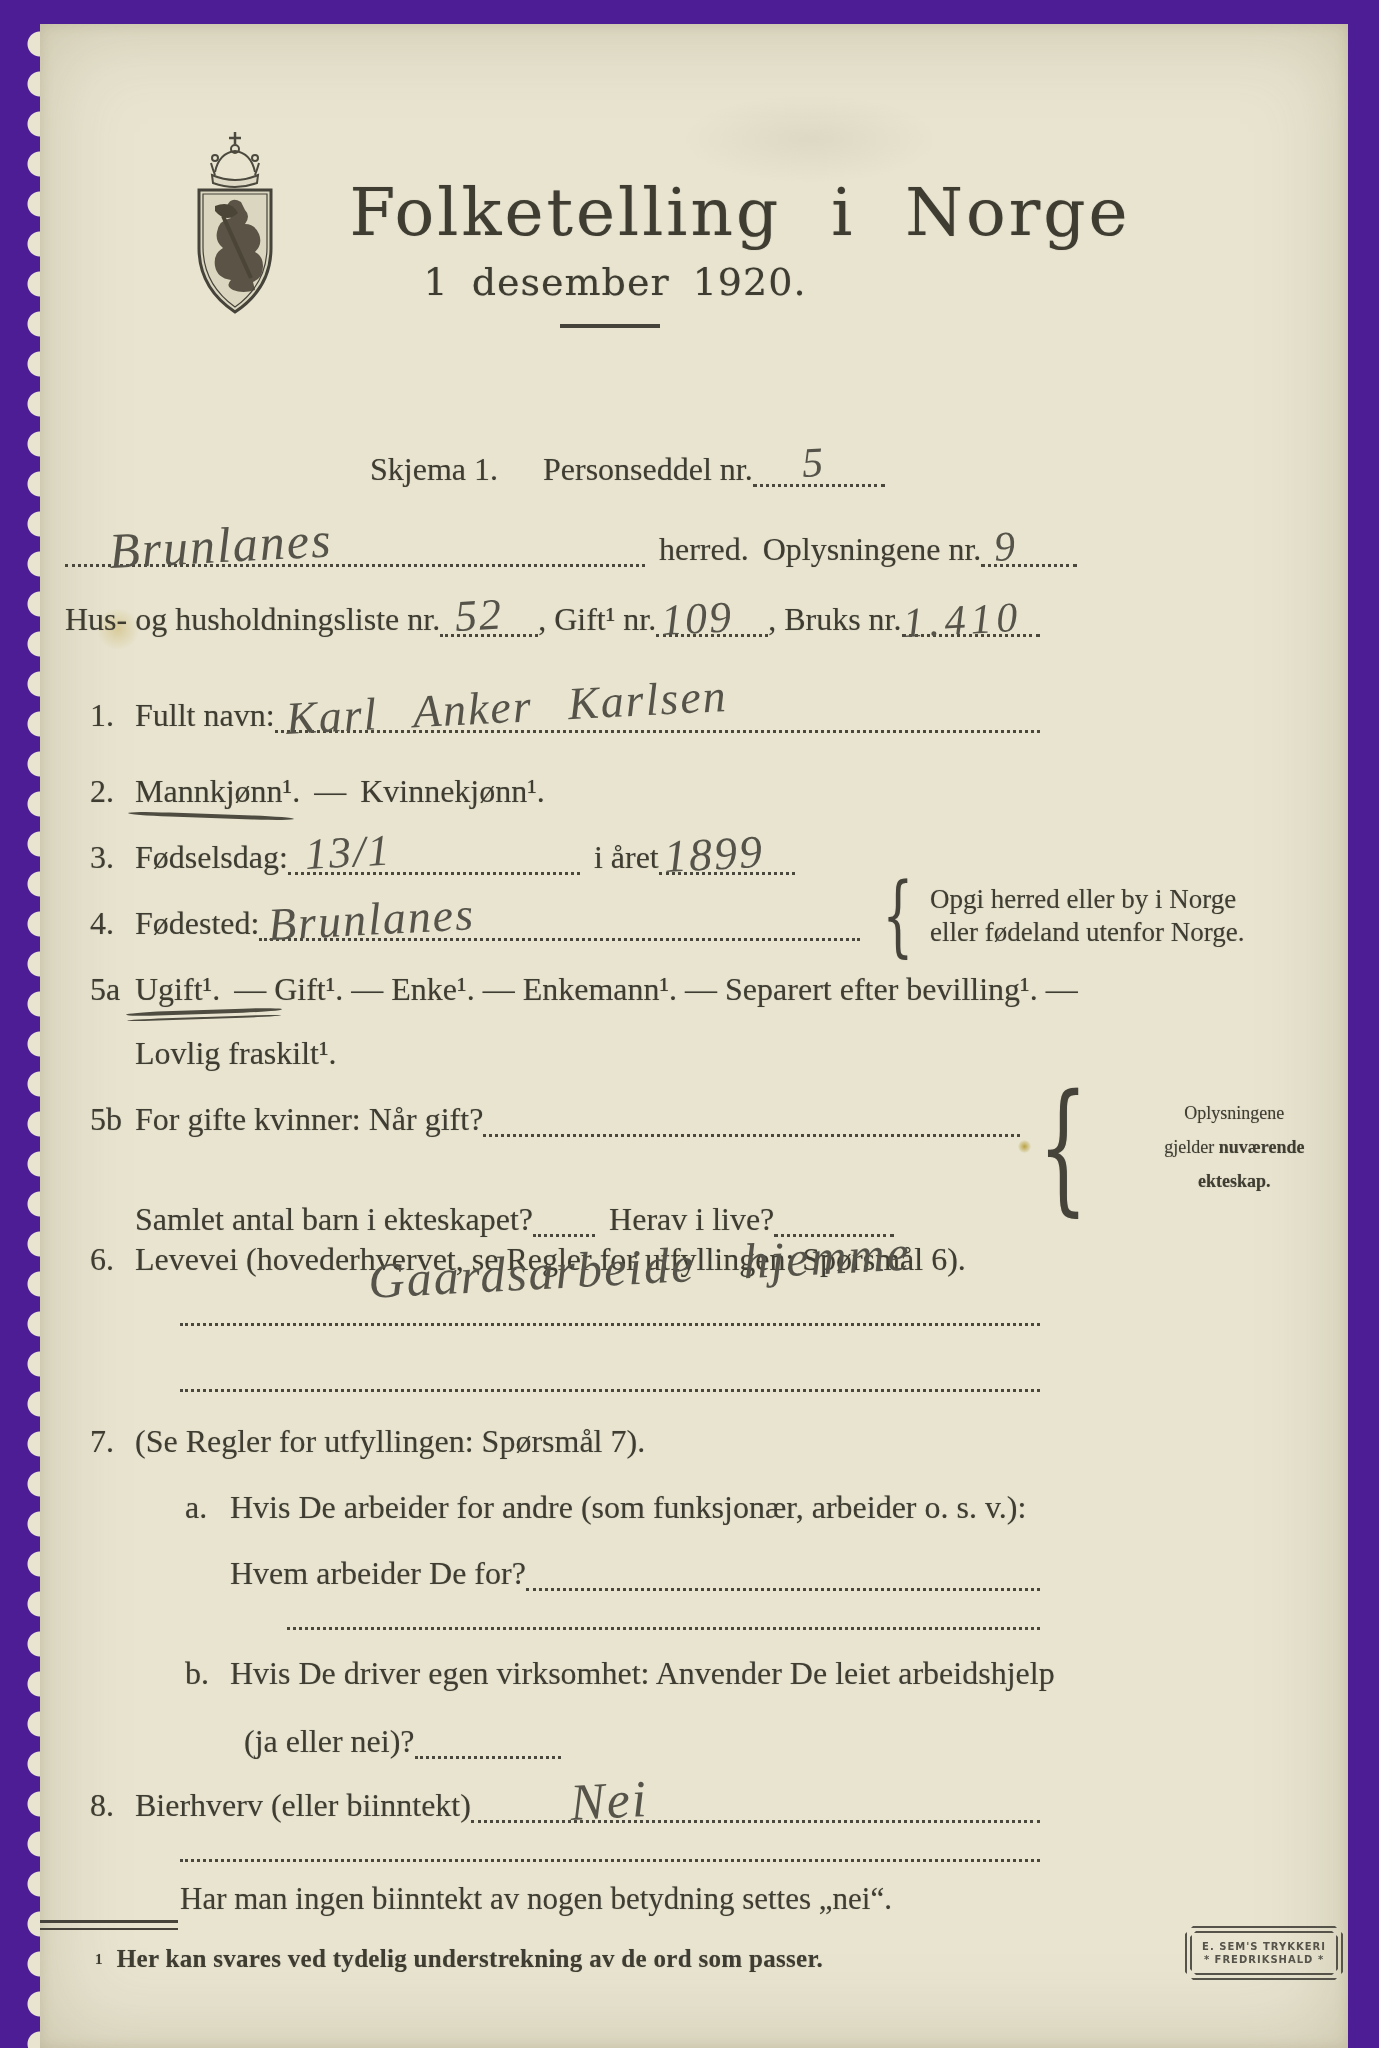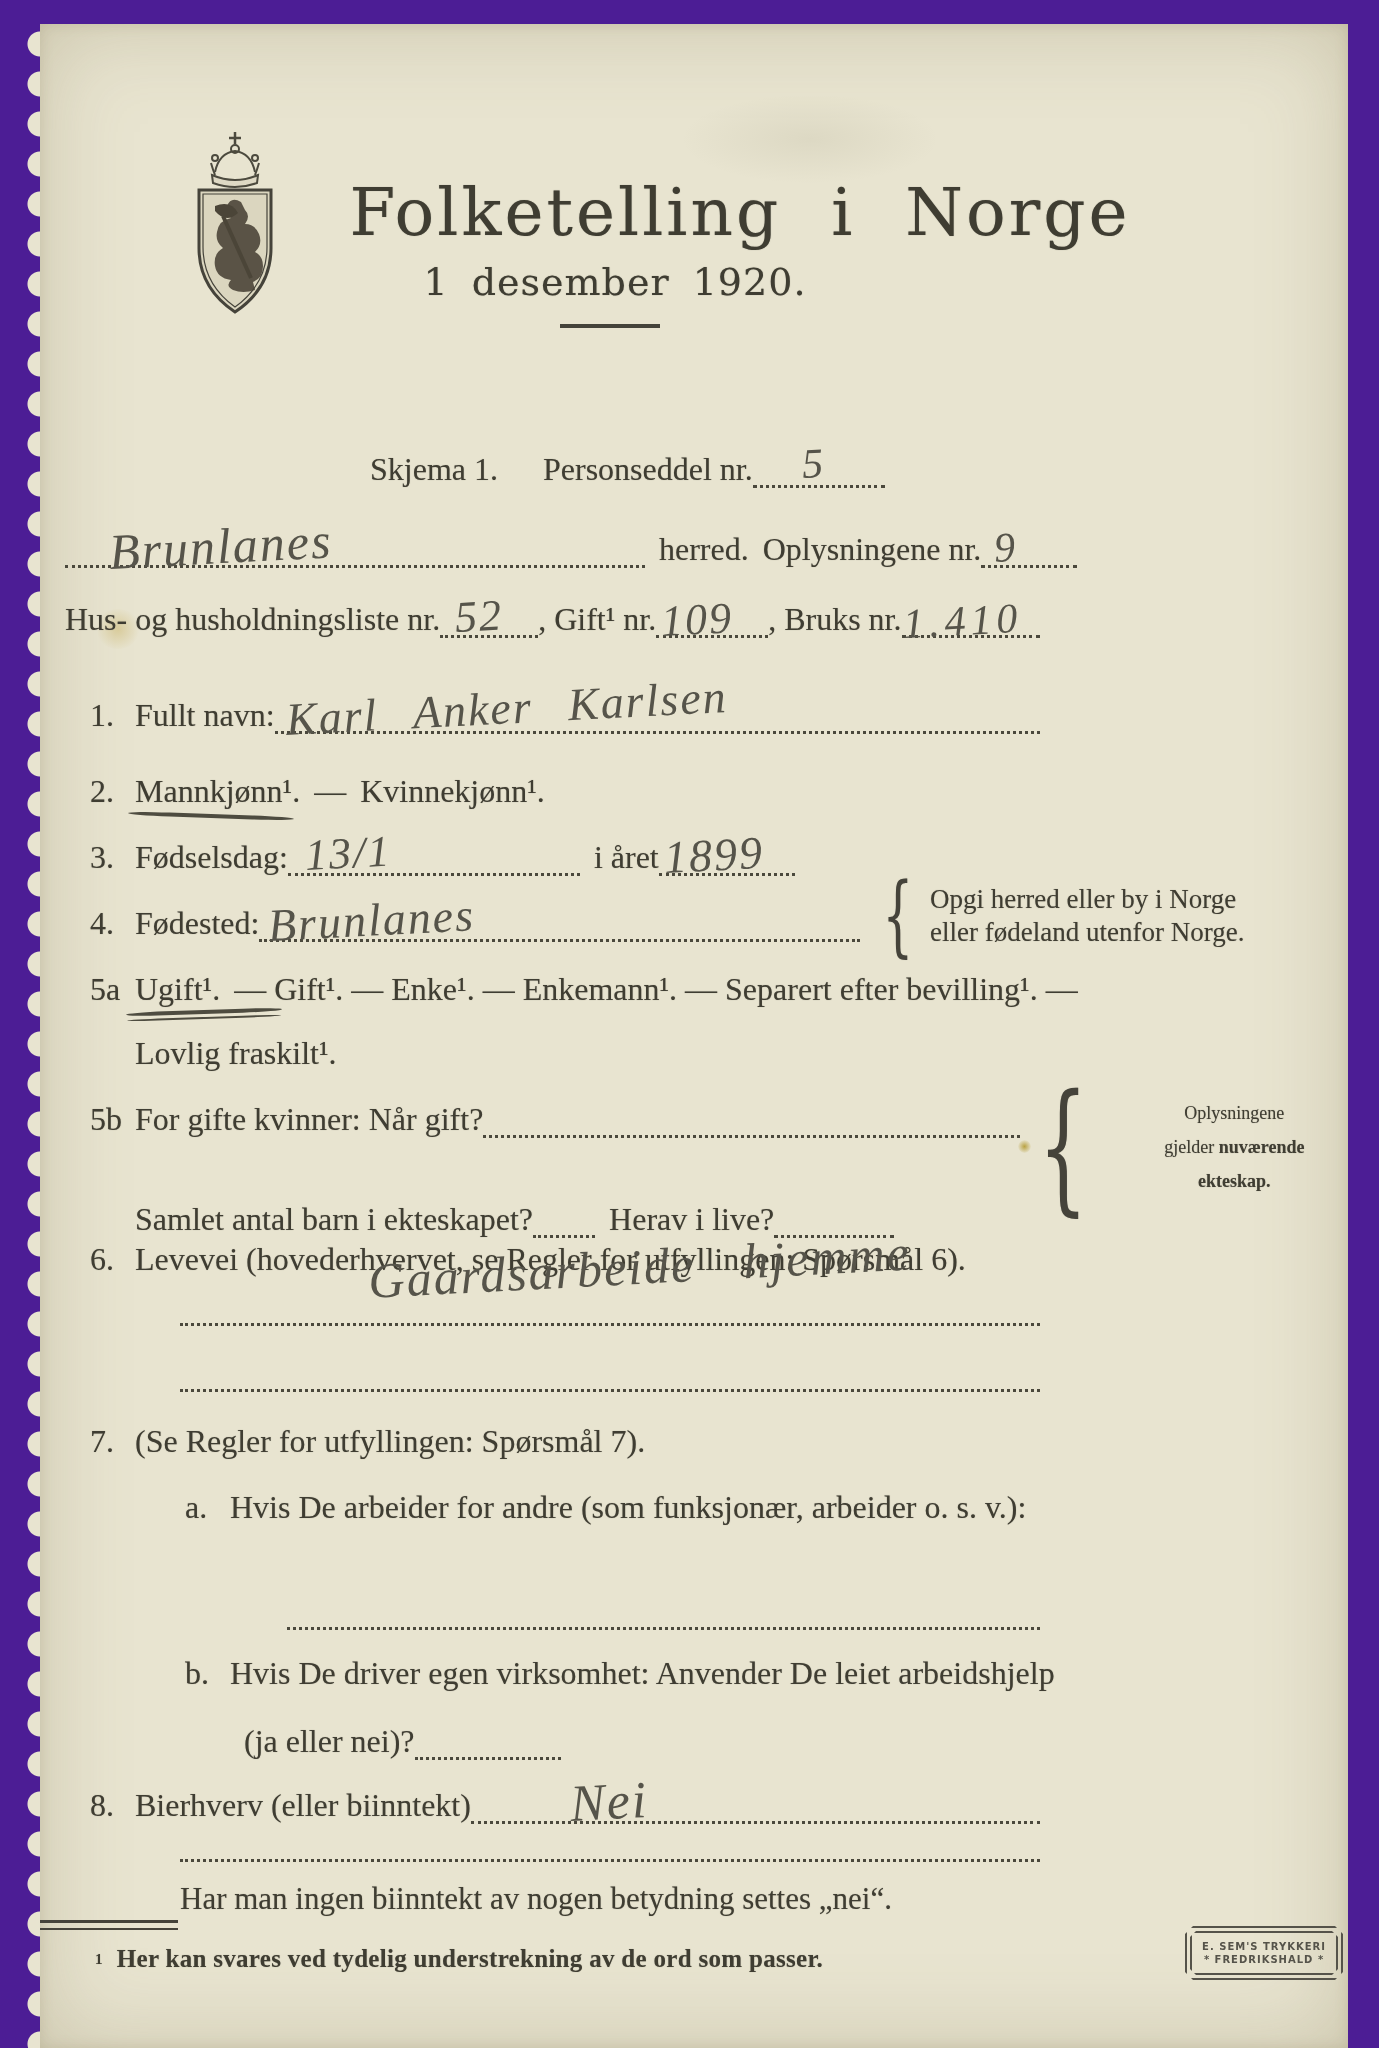--- a/index.html
+++ b/index.html
@@ -12,21 +12,21 @@
   #paper::before{content:"";position:absolute;left:-15px;top:0;bottom:0;width:15px;
          background-image:radial-gradient(circle 13px at 15px 20px,#e8e4d0 12px,rgba(0,0,0,0) 13px);
          background-size:15px 40px;background-repeat:repeat-y;}
   .stain{position:absolute;border-radius:50%;pointer-events:none;}
   #stain-a{left:55px;top:585px;width:46px;height:40px;background:radial-gradient(circle,rgba(190,160,60,.35),rgba(190,160,60,0) 70%);}
   #stain-b{left:978px;top:1116px;width:13px;height:13px;background:radial-gradient(circle,rgba(170,140,20,.75),rgba(170,140,20,0) 75%);}
   #stain-c{left:640px;top:70px;width:260px;height:90px;background:radial-gradient(ellipse,rgba(120,115,85,.10),rgba(120,115,85,0) 70%);}
 
   
   .print{color:#3f3d32;text-shadow:0 0 1px rgba(63,61,50,.45);}
-  .row{position:absolute;display:flex;align-items:flex-end;white-space:nowrap;
+  .row{position:absolute;display:flex;align-items:center;white-space:nowrap;
        font-size:32px;line-height:38px;color:#3f3d32;text-shadow:0 0 1px rgba(63,61,50,.4);}
   .num{display:inline-block;width:45px;flex:0 0 auto;}
   .fill{display:inline-block;position:relative;height:33px;flex:0 0 auto;
         border-bottom:3px dotted #4a483c;}
   .fill.grow{flex:1 1 auto;}
   .dotline{position:absolute;height:3px;border-bottom:3px dotted #4a483c;}
   .hw{font-style:italic;color:#56544a;letter-spacing:2px;text-shadow:none;
       transform:rotate(-3deg);transform-origin:left bottom;}
   .fill .hw{position:absolute;white-space:nowrap;}
   .gap-l{margin-left:14px;} .bigGap{margin-left:45px;}
@@ -244,20 +244,24 @@
   <div class="dotline" id="line-q6b"></div>
 
   <div class="row" style="left:50px;top:1398px;">
     <span class="num">7.</span>
     <span>(Se Regler for utfyllingen:  Spørsmål 7).</span>
   </div>
   <div class="row" style="left:145px;top:1464px;">
     <span class="num">a.</span>
     <span>Hvis De arbeider for andre (som funksjonær, arbeider o. s. v.):</span>
   </div>
+  <div class="row" style="left:190px;top:1530px;right:308px;">
+    <span>Hvem arbeider De for?</span>
+    <span class="fill grow"></span>
+  </div>
   <div class="dotline" id="line-q7a3"></div>
   <div class="row" style="left:145px;top:1630px;">
     <span class="num">b.</span>
     <span>Hvis De driver egen virksomhet:  Anvender De leiet arbeidshjelp</span>
   </div>
   <div class="row" style="left:204px;top:1698px;">
     <span>(ja eller nei)?</span>
     <span class="fill" style="width:146px;"></span>
   </div>
 

